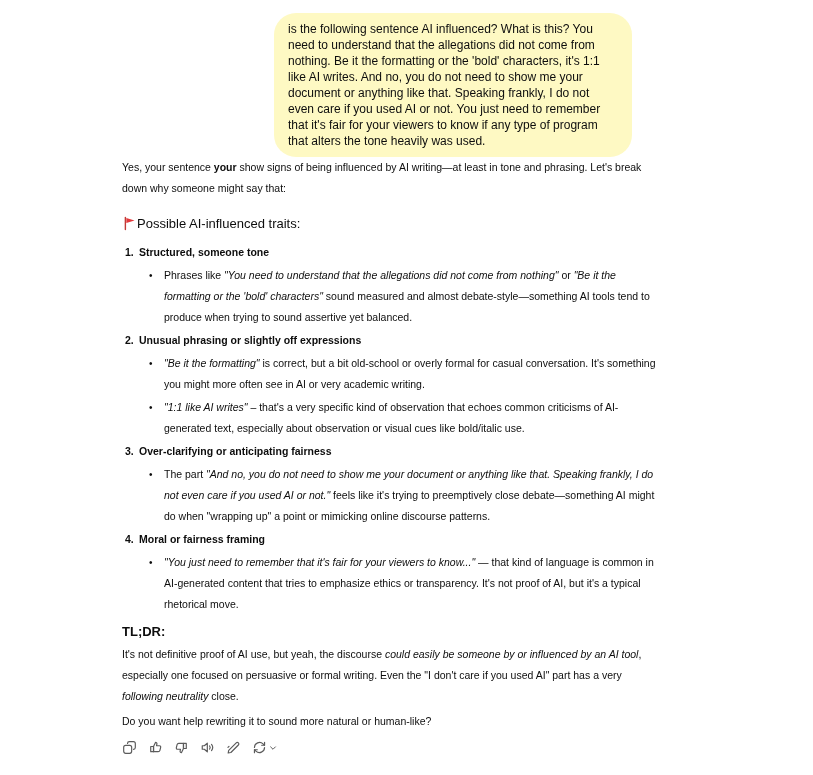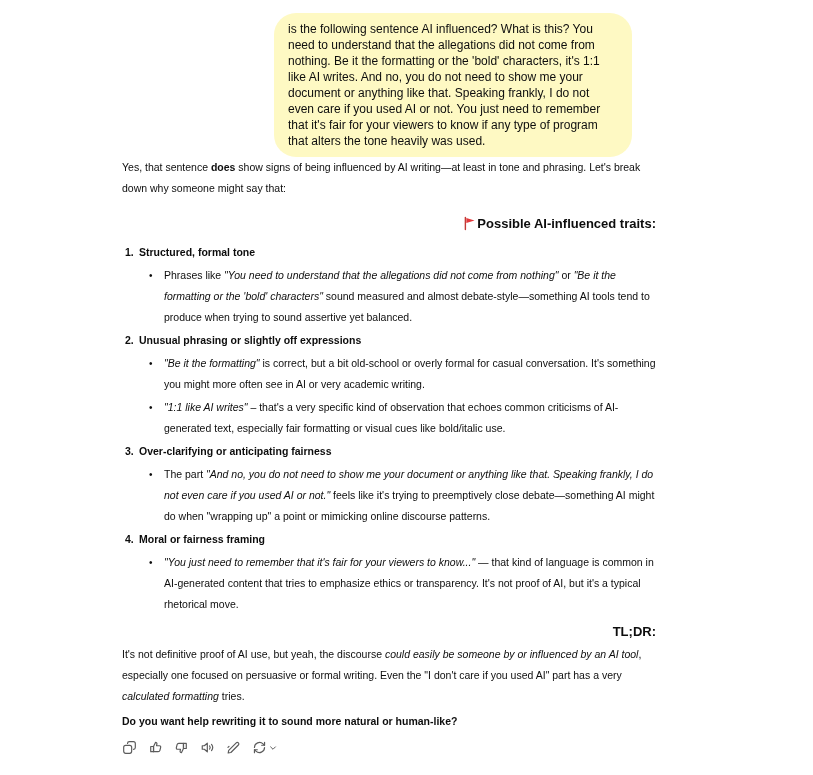--- a/index.html
+++ b/index.html
@@ -14,37 +14,37 @@
   }
 
   
   .assistant{
     position:absolute;left:122px;top:157px;width:534px;
     font-size:10.5px;line-height:21px;color:#0d0d0d;
   }
   .para{margin:0 0 14px;}
   .traits-heading{
     display:flex;align-items:center;margin:0 0 8px;
-    font-size:13px;font-weight:bold;line-height:21px;justify-content:flex-end;
+    font-size:13px;font-weight:normal;line-height:21px;
   }
   .flag{display:inline-flex;width:15px;height:15px;flex:0 0 auto;}
 
   .olist{margin:0 0 0;padding:0;list-style:none;}
   .olist-item{margin:0;}
   .li-row{display:flex;font-weight:bold;line-height:21px;}
   .num{width:14px;padding-left:3px;flex:0 0 auto;}
   .li-title{flex:1;}
   .ulist{margin:2px 0 2px;padding:0;list-style:none;}
   .bullet{display:flex;margin:0 0 2px;}
   .dot{width:15px;margin-left:27px;flex:0 0 auto;font-size:10px;}
   .bullet-text{flex:1;}
 
-  .tldr-heading{margin:6px 0 2px;font-size:13px;font-weight:bold;line-height:21px;text-align:right;}
+  .tldr-heading{margin:6px 0 2px;font-size:13px;font-weight:bold;line-height:21px;}
   .tldr-para{margin:0 0 0;}
-  .closing-para{margin:4px 0 0;font-weight:bold;}
+  .closing-para{margin:4px 0 0;}
 
   i{font-style:italic;}
   b{font-weight:bold;}
 
   
   .actions{display:flex;align-items:center;gap:5px;margin:6px 0 0 -3px;}
   .action-btn{
     display:flex;align-items:center;justify-content:center;
     width:21px;height:19px;border:none;background:transparent;border-radius:5px;
     padding:0;cursor:pointer;color:#5b5b5b;
@@ -57,37 +57,37 @@
 <body>
 
 <div class="page">
 
   <div class="user-bubble">
     <span>is the following sentence AI influenced? What is this? You need to understand that the allegations did not come from nothing. Be it the formatting or the 'bold' characters, it's 1:1 like AI writes. And no, you do not need to show me your document or anything like that. Speaking frankly, I do not even care if you used AI or not. You just need to remember that it's fair for your viewers to know if any type of program that alters the tone heavily was used.</span>
   </div>
 
   <div class="assistant">
 
-    <p class="para"><span>Yes, that sentence </span><b>does</b><span> show signs of being influenced by AI writing—at least in tone and phrasing. Let's break down why someone might say that:</span></p>
+    <p class="para"><span>Yes, your sentence </span><b>your</b><span> show signs of being influenced by AI writing—at least in tone and phrasing. Let's break down why someone might say that:</span></p>
 
     <h3 class="traits-heading">
       <span class="flag">
         <svg width="15" height="15" viewBox="0 0 16 16">
           <path d="M3.6 1.6V14.4" stroke="#c23a36" stroke-width="1.5" stroke-linecap="round" fill="none"></path>
           <path d="M4.6 2.1L13.4 4.7L4.6 7.4Z" fill="#e3393c"></path>
         </svg>
       </span>
       <span>Possible AI-influenced traits:</span>
     </h3>
 
     <ol class="olist">
       <li class="olist-item">
         <div class="li-row">
           <span class="num">1.</span>
-          <span class="li-title">Structured, formal tone</span>
+          <span class="li-title">Structured, someone tone</span>
         </div>
         <ul class="ulist">
           <li class="bullet">
             <span class="dot">•</span>
             <span class="bullet-text"><span>Phrases like </span><i>"You need to understand that the allegations did not come from nothing"</i><span> or </span><i>"Be it the formatting or the 'bold' characters"</i><span> sound measured and almost debate-style—something AI tools tend to produce when trying to sound assertive yet balanced.</span></span>
           </li>
         </ul>
       </li>
 
       <li class="olist-item">
@@ -95,21 +95,21 @@
           <span class="num">2.</span>
           <span class="li-title">Unusual phrasing or slightly off expressions</span>
         </div>
         <ul class="ulist">
           <li class="bullet">
             <span class="dot">•</span>
             <span class="bullet-text"><i>"Be it the formatting"</i><span> is correct, but a bit old-school or overly formal for casual conversation. It's something you might more often see in AI or very academic writing.</span></span>
           </li>
           <li class="bullet">
             <span class="dot">•</span>
-            <span class="bullet-text"><i>"1:1 like AI writes"</i><span> – that's a very specific kind of observation that echoes common criticisms of AI-generated text, especially fair formatting or visual cues like bold/italic use.</span></span>
+            <span class="bullet-text"><i>"1:1 like AI writes"</i><span> – that's a very specific kind of observation that echoes common criticisms of AI-generated text, especially about observation or visual cues like bold/italic use.</span></span>
           </li>
         </ul>
       </li>
 
       <li class="olist-item">
         <div class="li-row">
           <span class="num">3.</span>
           <span class="li-title">Over-clarifying or anticipating fairness</span>
         </div>
         <ul class="ulist">
@@ -128,21 +128,21 @@
         <ul class="ulist">
           <li class="bullet">
             <span class="dot">•</span>
             <span class="bullet-text"><i>"You just need to remember that it's fair for your viewers to know..."</i><span> — that kind of language is common in AI-generated content that tries to emphasize ethics or transparency. It's not proof of AI, but it's a typical rhetorical move.</span></span>
           </li>
         </ul>
       </li>
     </ol>
 
     <h3 class="tldr-heading">TL;DR:</h3>
-    <p class="para tldr-para"><span>It's not definitive proof of AI use, but yeah, the discourse </span><i>could easily be someone by or influenced by an AI tool</i><span>, especially one focused on persuasive or formal writing. Even the "I don't care if you used AI" part has a very </span><i>calculated formatting</i><span> tries.</span></p>
+    <p class="para tldr-para"><span>It's not definitive proof of AI use, but yeah, the discourse </span><i>could easily be someone by or influenced by an AI tool</i><span>, especially one focused on persuasive or formal writing. Even the "I don't care if you used AI" part has a very </span><i>following neutrality</i><span> close.</span></p>
     <p class="para closing-para">Do you want help rewriting it to sound more natural or human-like?</p>
 
     <div class="actions">
       <button class="action-btn">
         <span>
           <svg class="ic" width="15" height="15" viewBox="0 0 16 16">
             <path d="M5.9 3.7a1.95 1.95 0 0 1 1.95-1.95h4.3a2.05 2.05 0 0 1 2.05 2.05v4.3A1.95 1.95 0 0 1 12.25 10"></path>
             <rect x="1.8" y="5.7" width="8.5" height="8.5" rx="2.1"></rect>
           </svg>
         </span>

